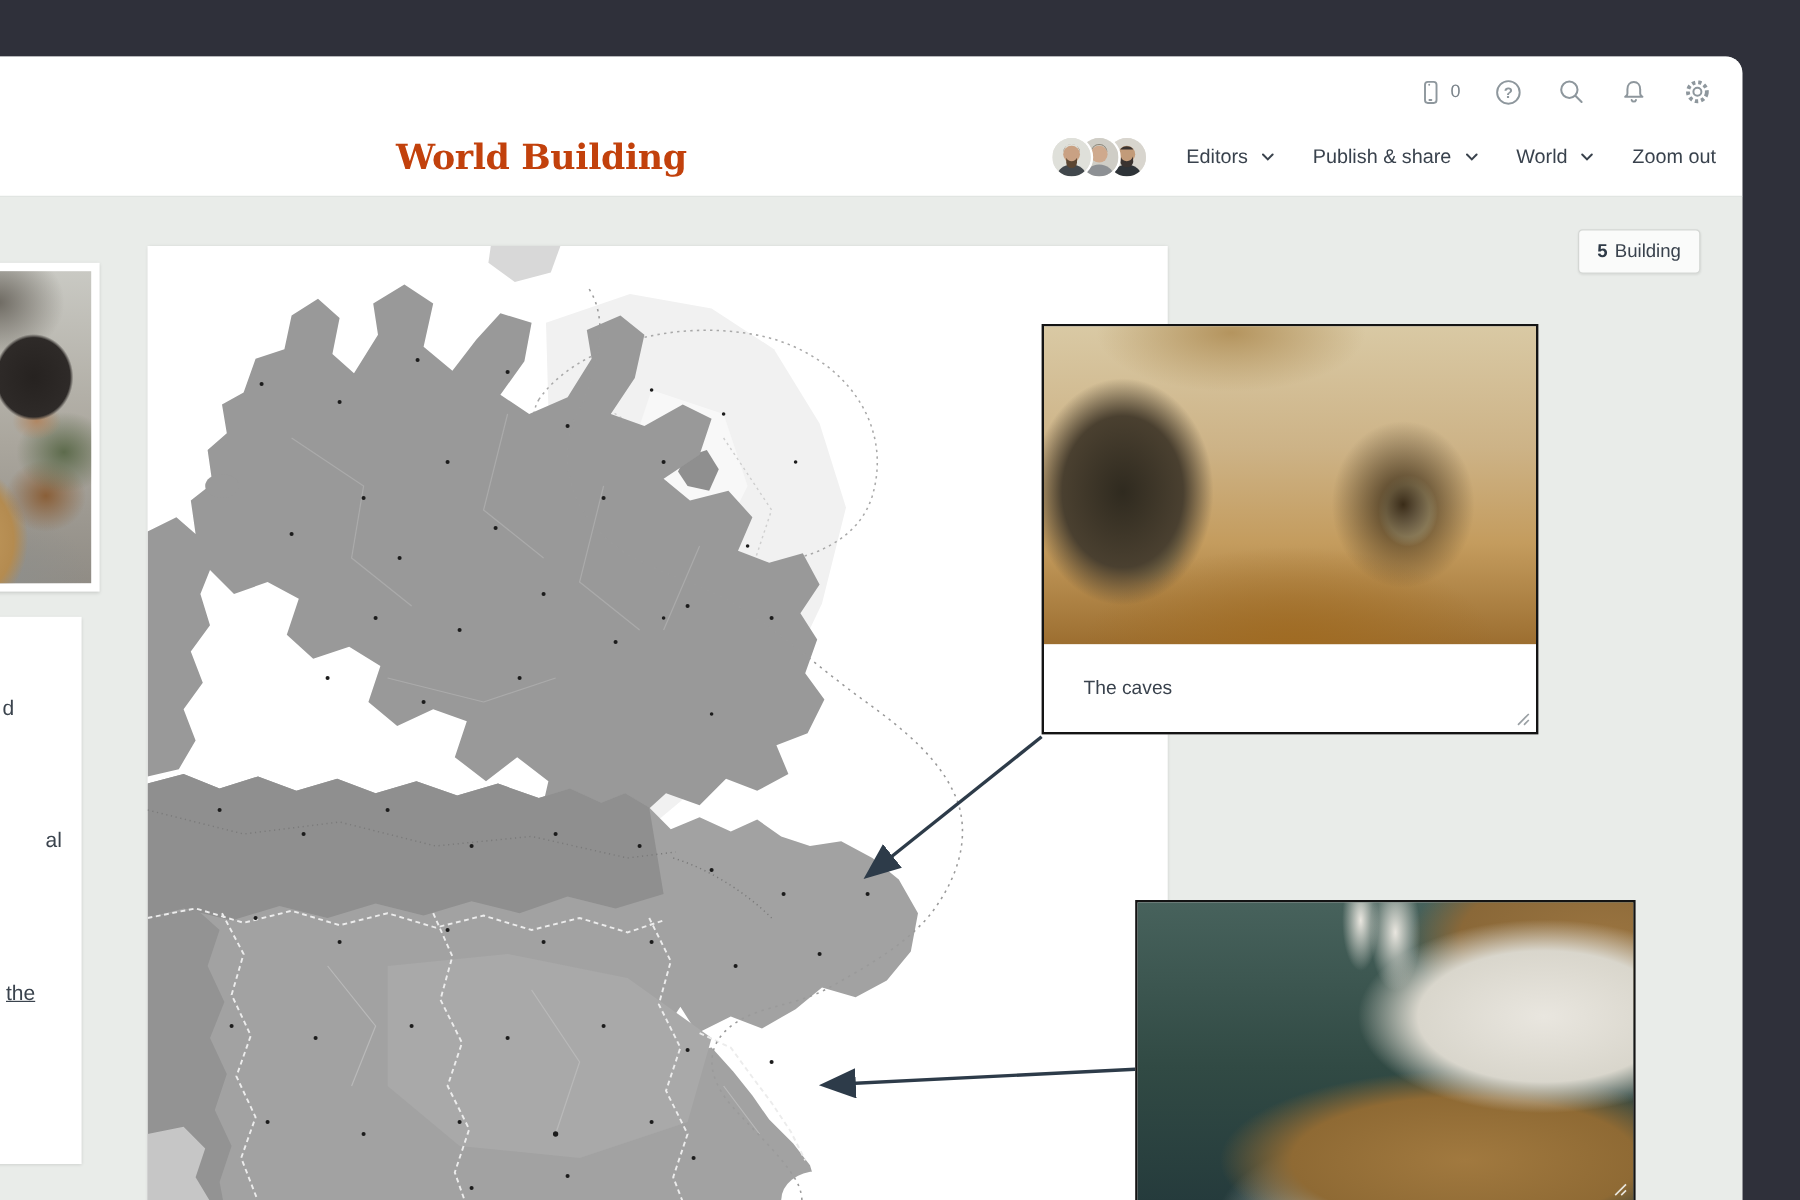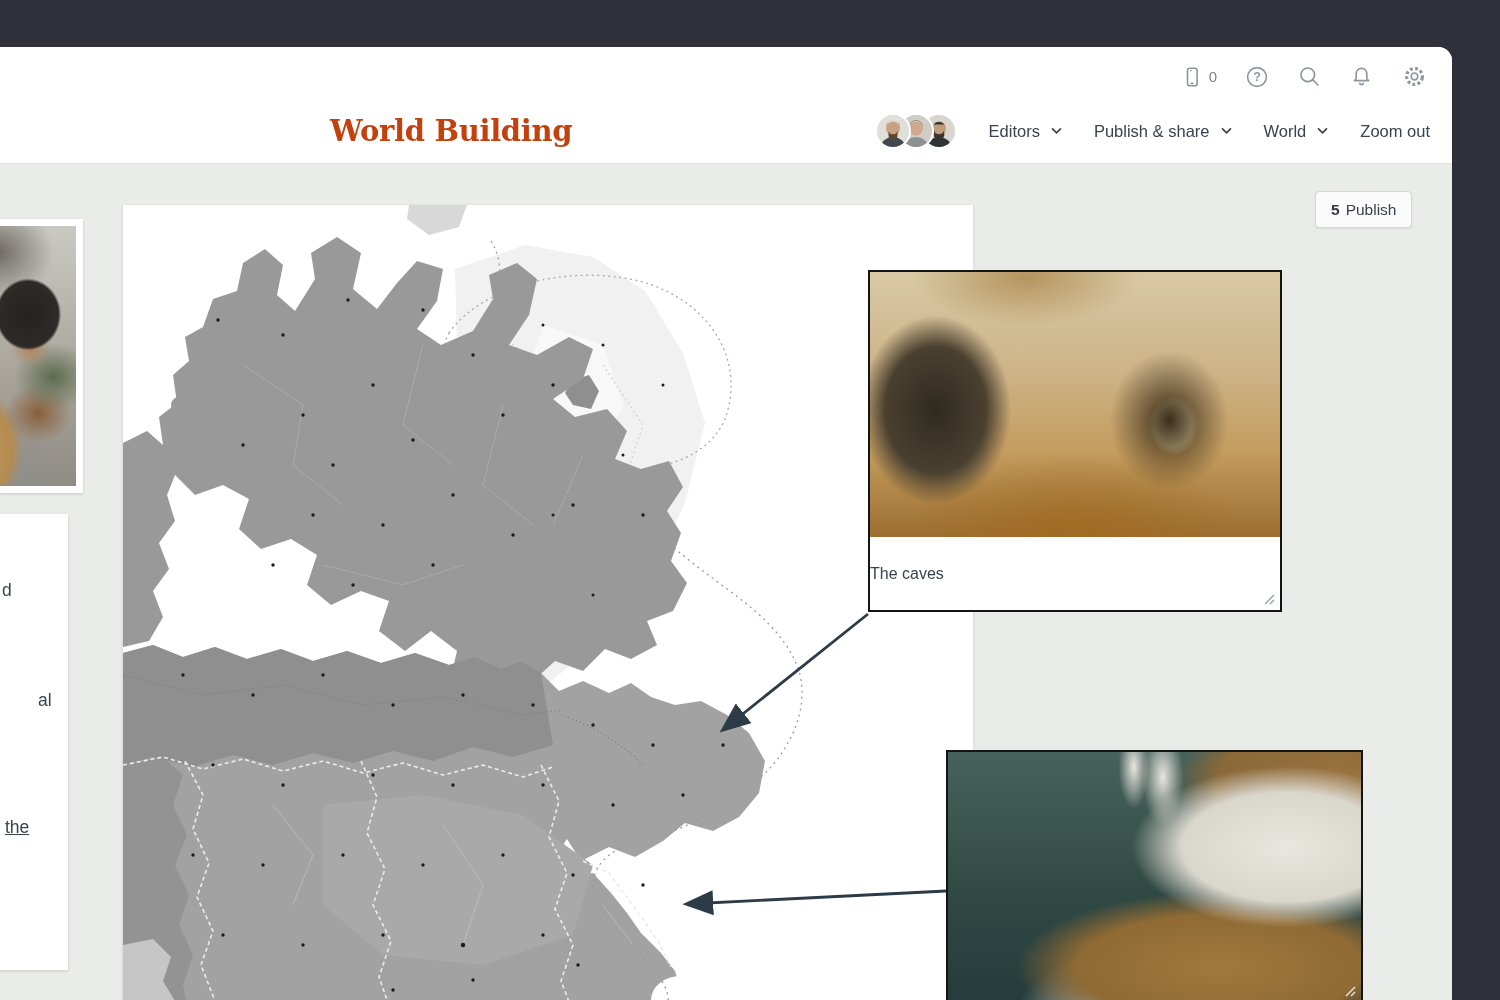--- a/index.html
+++ b/index.html
@@ -58,21 +58,21 @@
     background:
       radial-gradient(120px 150px at 16% 52%, #2f2a1f 0%, #4a4030 42%, rgba(74,64,48,0) 63%),
       radial-gradient(58px 76px at 21% 64%, #6f7f63 0%, rgba(111,127,99,0) 60%),
       radial-gradient(96px 112px at 73% 56%, #3a2c18 0%, rgba(58,44,24,0) 62%),
       radial-gradient(40px 48px at 74% 58%, #fff6dd 0%, #f7e6b0 45%, rgba(247,230,176,0) 62%),
       radial-gradient(240px 120px at 50% 102%, #a06b22 0%, rgba(160,107,34,0) 72%),
       radial-gradient(160px 70px at 38% 2%, #b4945e 0%, rgba(180,148,94,0) 70%),
       linear-gradient(180deg,#d9c9a4 0%,#cdb387 38%,#c49c5e 68%,#9c6e30 100%);
   }
   .caves-caption { position:absolute; left:0; right:0; top:265px; bottom:0; display:flex; align-items:center;
-                   font-size:16px; color:#39424d; background:#fff; }
+                   padding-left:33px; font-size:16px; color:#39424d; background:#fff; }
 
   .cliffs-card { left:946px; top:586px; width:417px; height:254px; border:2.5px solid #141414;
                  box-shadow:none; z-index:3; }
   .cliffs-photo { position:absolute; inset:0;
     background:
       radial-gradient(22px 60px at 45% 6%, #e9e6df 0%, rgba(233,230,223,0) 70%),
       radial-gradient(30px 70px at 52% 10%, #e9e6df 0%, rgba(233,230,223,0) 70%),
       radial-gradient(250px 130px at 82% 38%, #e9e6df 0%, #d9d6cc 42%, rgba(217,214,204,0) 62%),
       radial-gradient(230px 110px at 94% 12%, #9a7440 0%, #8a6838 52%, rgba(138,104,56,0) 70%),
       radial-gradient(300px 110px at 66% 86%, #a1793f 0%, #8f6a34 48%, rgba(143,106,52,0) 68%),
@@ -321,17 +321,17 @@
 
     <div class="card cliffs-card">
       <div class="cliffs-photo"></div>
       <svg class="resize-handle" viewBox="0 0 14 14">
         <path d="M4,13 L13,4 M9,13 L13,9" stroke="#e8e5dc" stroke-width="1.4" fill="none"></path>
       </svg>
     </div>
 
     <div class="badge">
       <b>5</b>
-      <span>Publish</span>
+      <span>Building</span>
     </div>
 
   </div>
 </div>
 
 </body></html>

